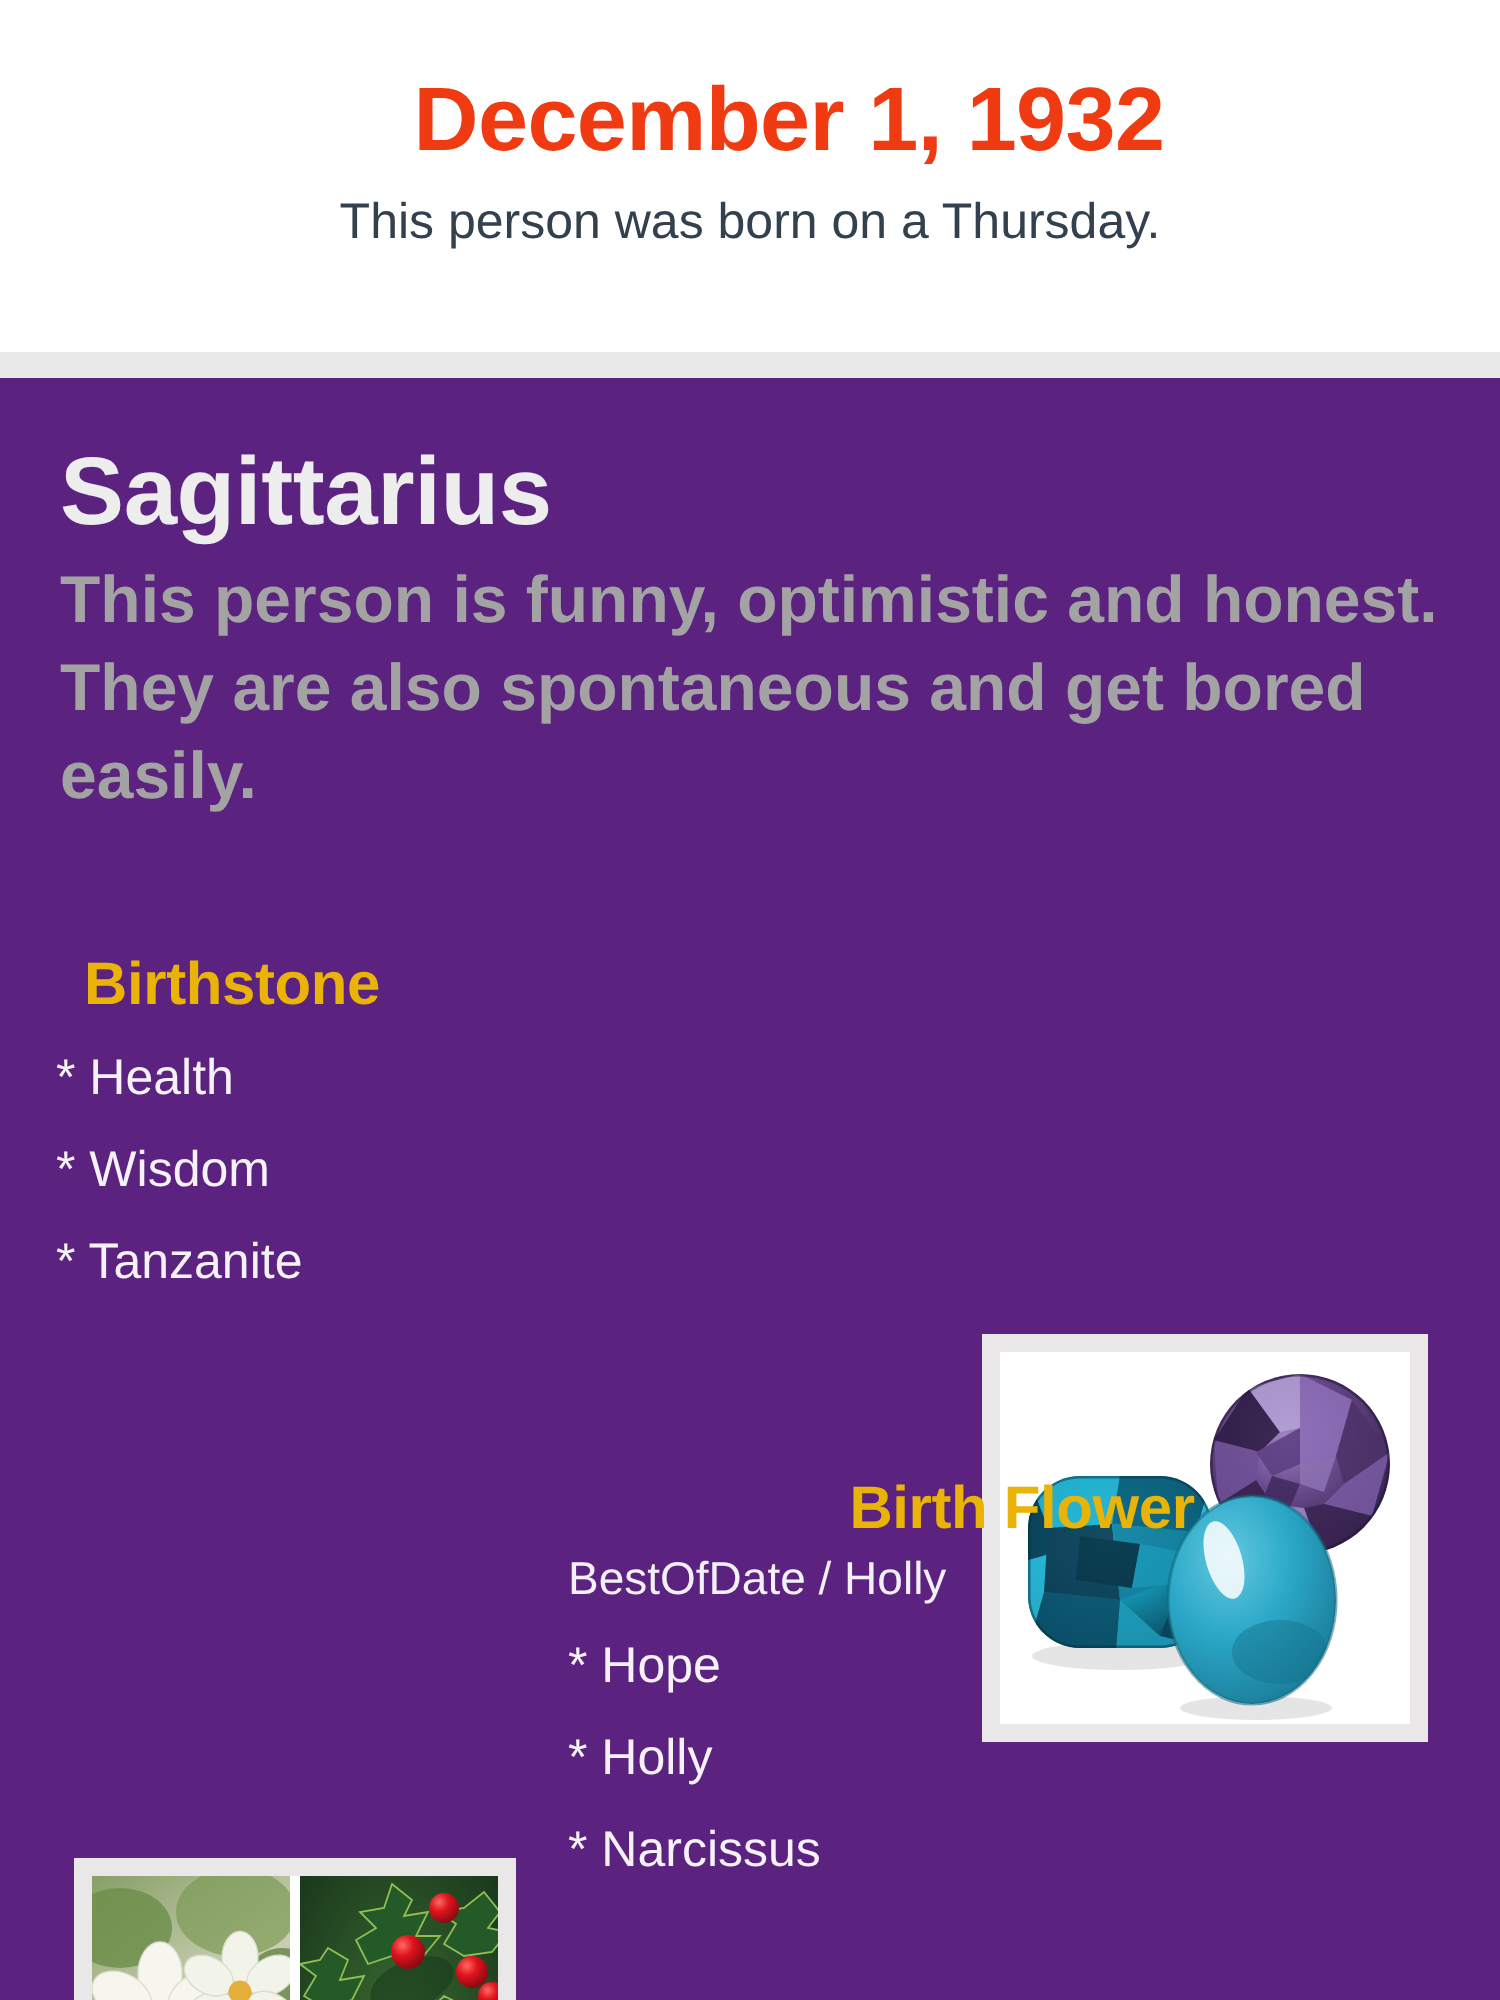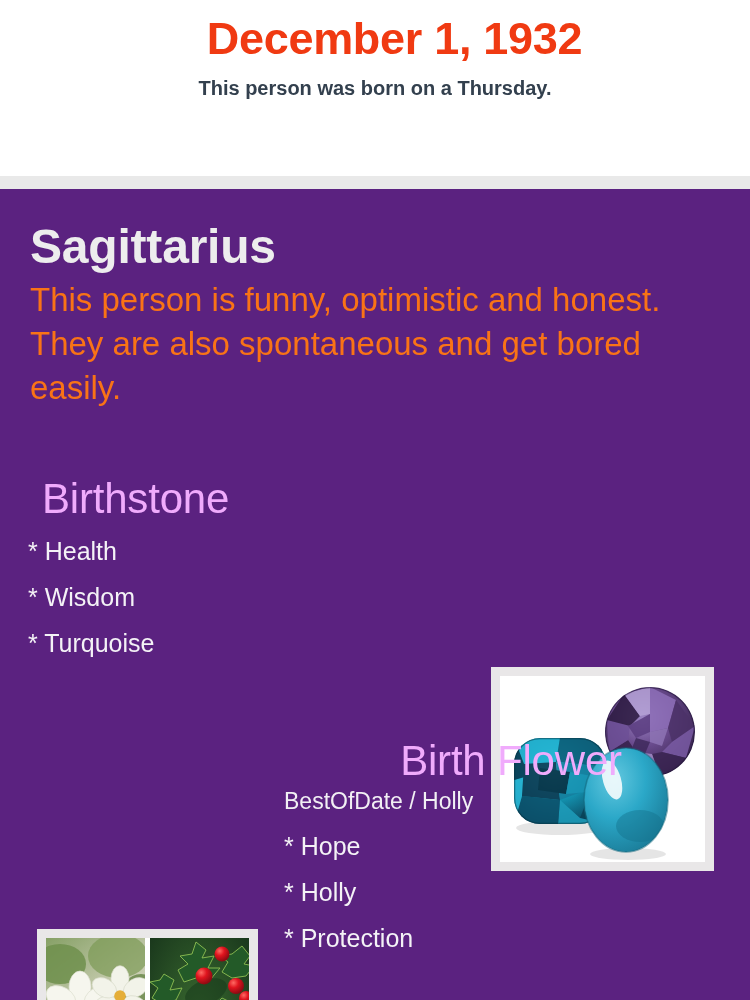--- a/index.html
+++ b/index.html
@@ -28,33 +28,33 @@
     height:176px;
     background:#ffffff;
     text-align:center;
   }
   .header-date {
     font-size:45px;
     font-weight:700;
     color:#F03A12;
     letter-spacing:-0.3px;
     line-height:1;
-    padding-top:16px;
+    padding-top:37px;
     margin-left:39px;
   }
   .header-site {
     font-size:27px;
     font-weight:400;
     color:#1A1A1A;
     line-height:1;
     padding-top:20px;
   }
   .header-tagline {
-    font-size:20px;
-    font-weight:700;
+    font-size:25px;
+    font-weight:400;
     color:#33404E;
     line-height:1;
     padding-top:17px;
   }
 
   .divider-band {
     position:absolute;
     left:0; top:176px;
     width:750px;
     height:13px;
@@ -79,36 +79,36 @@
   .zodiac-title {
     font-size:48px;
     font-weight:700;
     color:#EDEDED;
     line-height:1.12;
     letter-spacing:-0.2px;
   }
   .zodiac-desc {
     margin-top:4px;
     font-size:33px;
-    font-weight:400;
-    color:#f97316;
+    font-weight:700;
+    color:#a3a3a3;
     line-height:1.33;
     max-width:695px;
   }
 
   
   .birthstone {
     position:absolute;
     left:28px; top:288px;
     width:450px;
   }
   .section-title {
-    font-size:42px;
-    font-weight:400;
-    color:#f0abfc;
+    font-size:30px;
+    font-weight:700;
+    color:#eab308;
     line-height:1.05;
     letter-spacing:-0.2px;
   }
   .birthstone .section-title { padding-left:14px; }
   .section-sub {
     font-size:23px;
     font-weight:400;
     color:#F2F0F4;
     line-height:1.2;
     padding-top:5px;
@@ -179,21 +179,21 @@
     <div class="zodiac">
       <div class="zodiac-title">Sagittarius</div>
       <div class="zodiac-desc">This person is funny, optimistic and honest. They are also spontaneous and get bored easily.</div>
     </div>
 
     <div class="birthstone">
       <div class="section-title">Birthstone</div>
       <ul class="bullets">
         <li>* Health</li>
         <li>* Wisdom</li>
-        <li>* Turquoise</li>
+        <li>* Tanzanite</li>
       </ul>
     </div>
 
     <div class="frame frame-stone">
       <div class="frame-inner">
         <svg class="gem-canvas" viewBox="0 0 205 186" preserveAspectRatio="xMidYMid meet">
           <defs>
             <radialGradient id="tanzG" cx="42%" cy="34%" r="72%">
               <stop offset="0%" stop-color="#9D86C4"></stop>
               <stop offset="42%" stop-color="#6B4C8F"></stop>
@@ -413,18 +413,18 @@
         </svg>
       </div>
     </div>
 
     <div class="birthflower">
       <div class="section-title">Birth Flower</div>
       <div class="section-sub">BestOfDate / Holly</div>
       <ul class="bullets">
         <li>* Hope</li>
         <li>* Holly</li>
-        <li>* Protection</li>
+        <li>* Narcissus</li>
       </ul>
     </div>
 
   </div>
 </div>
 
 </body></html>

